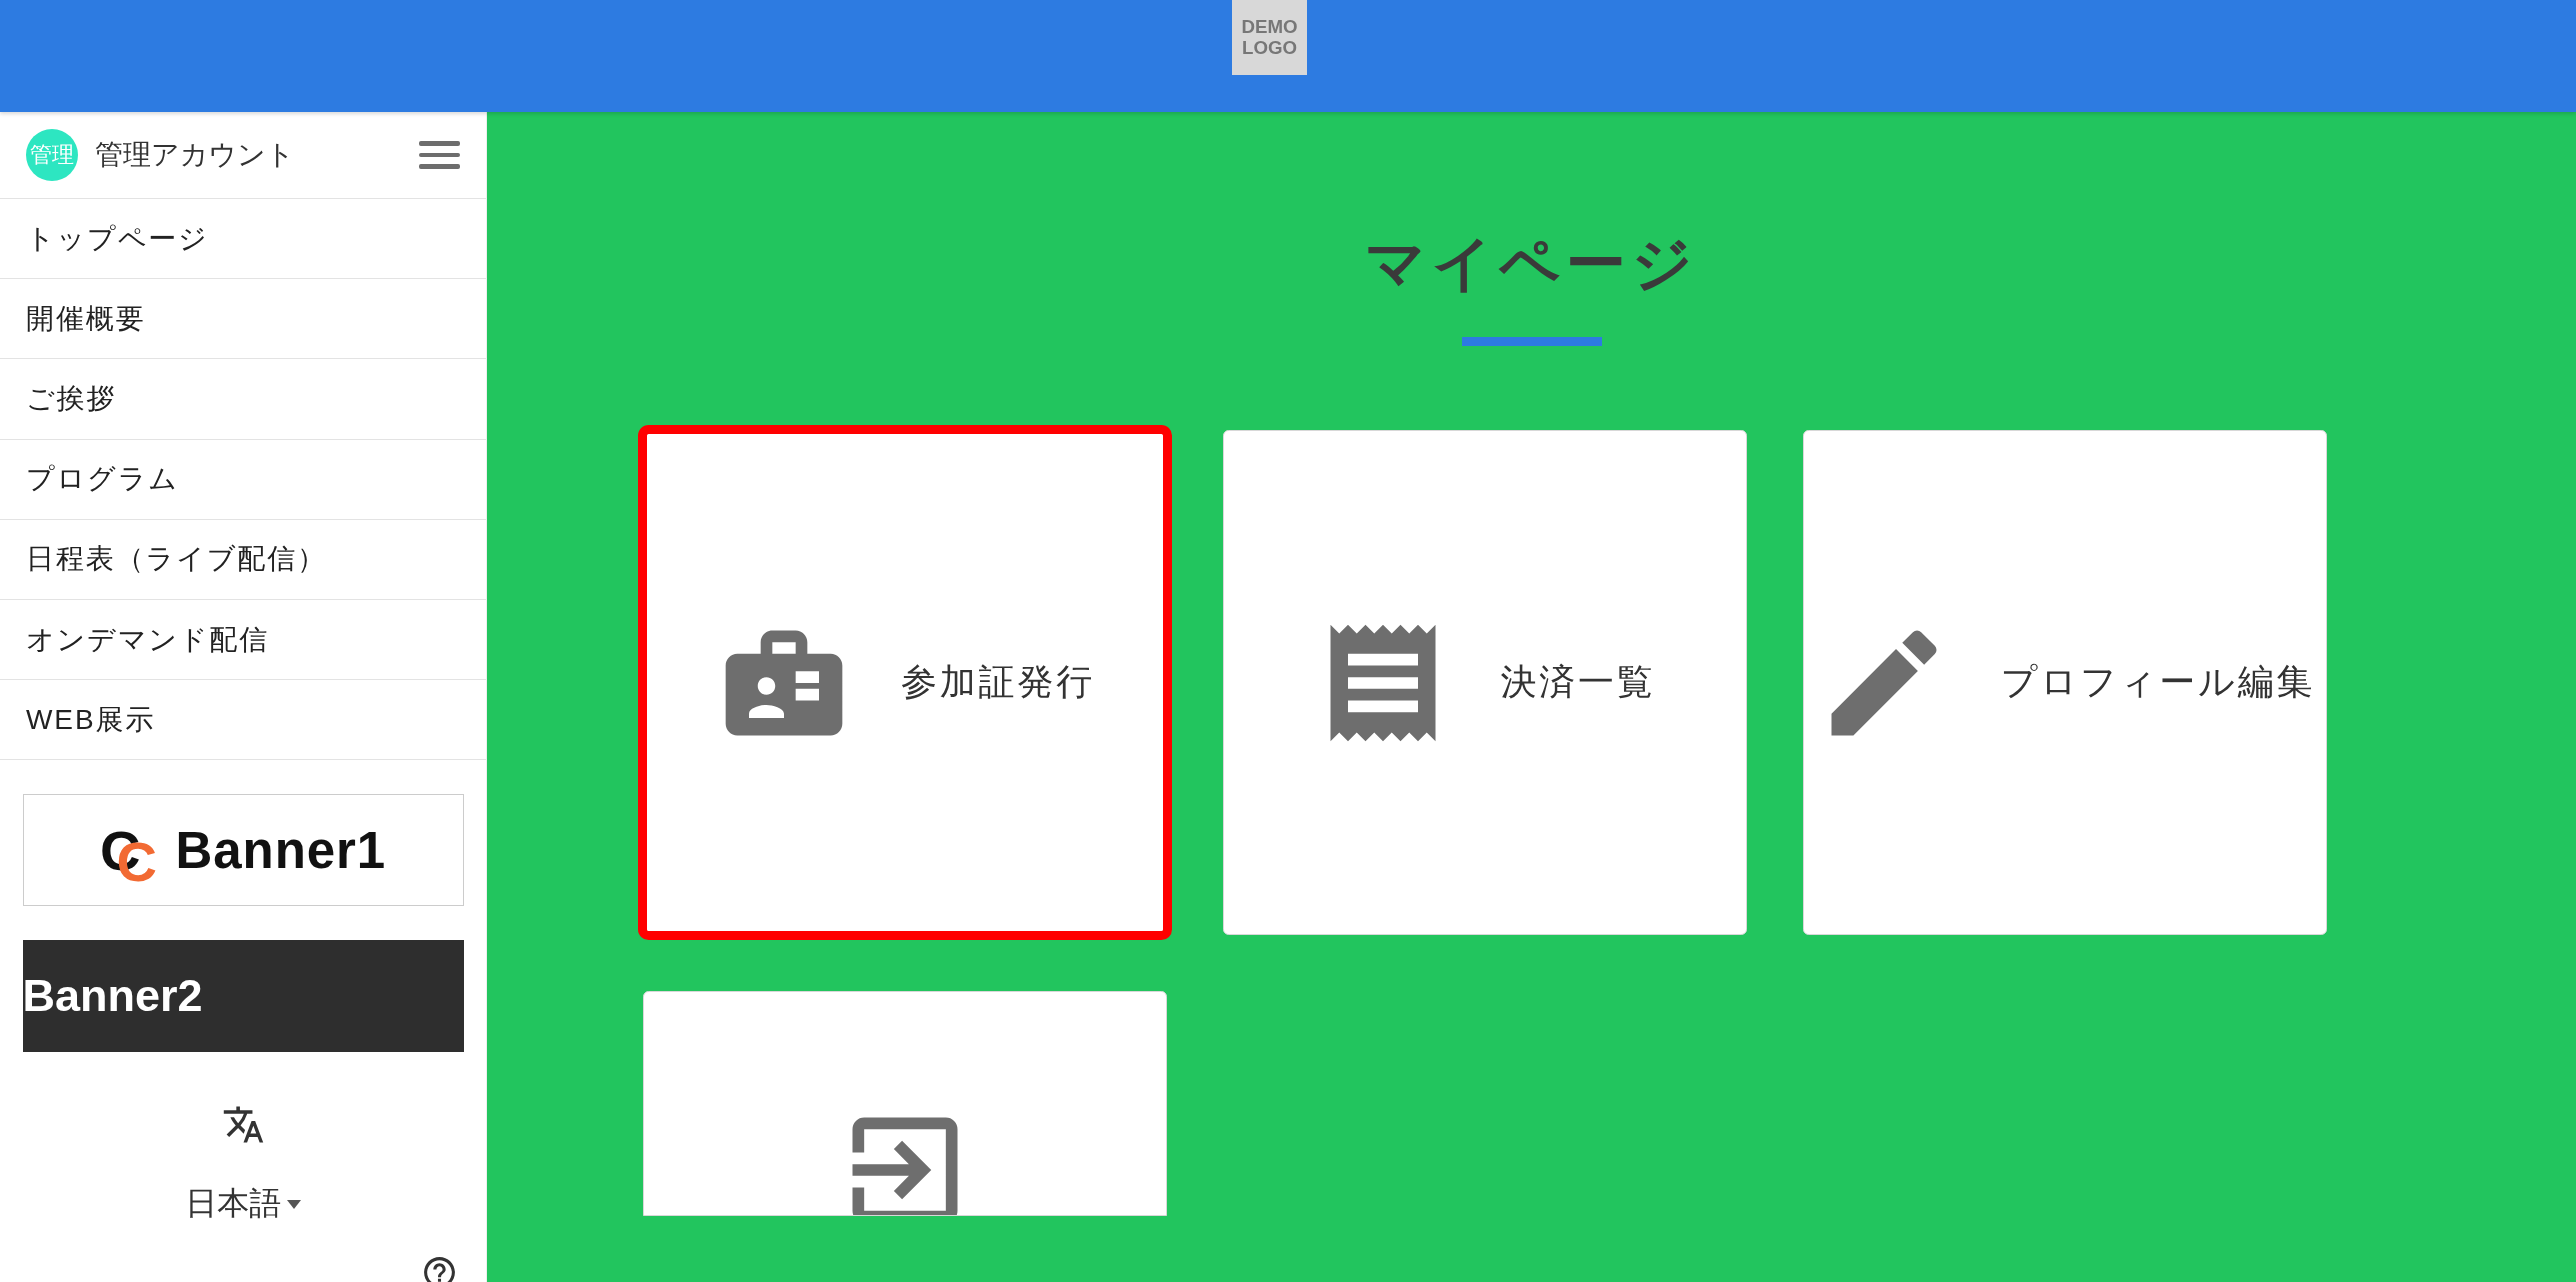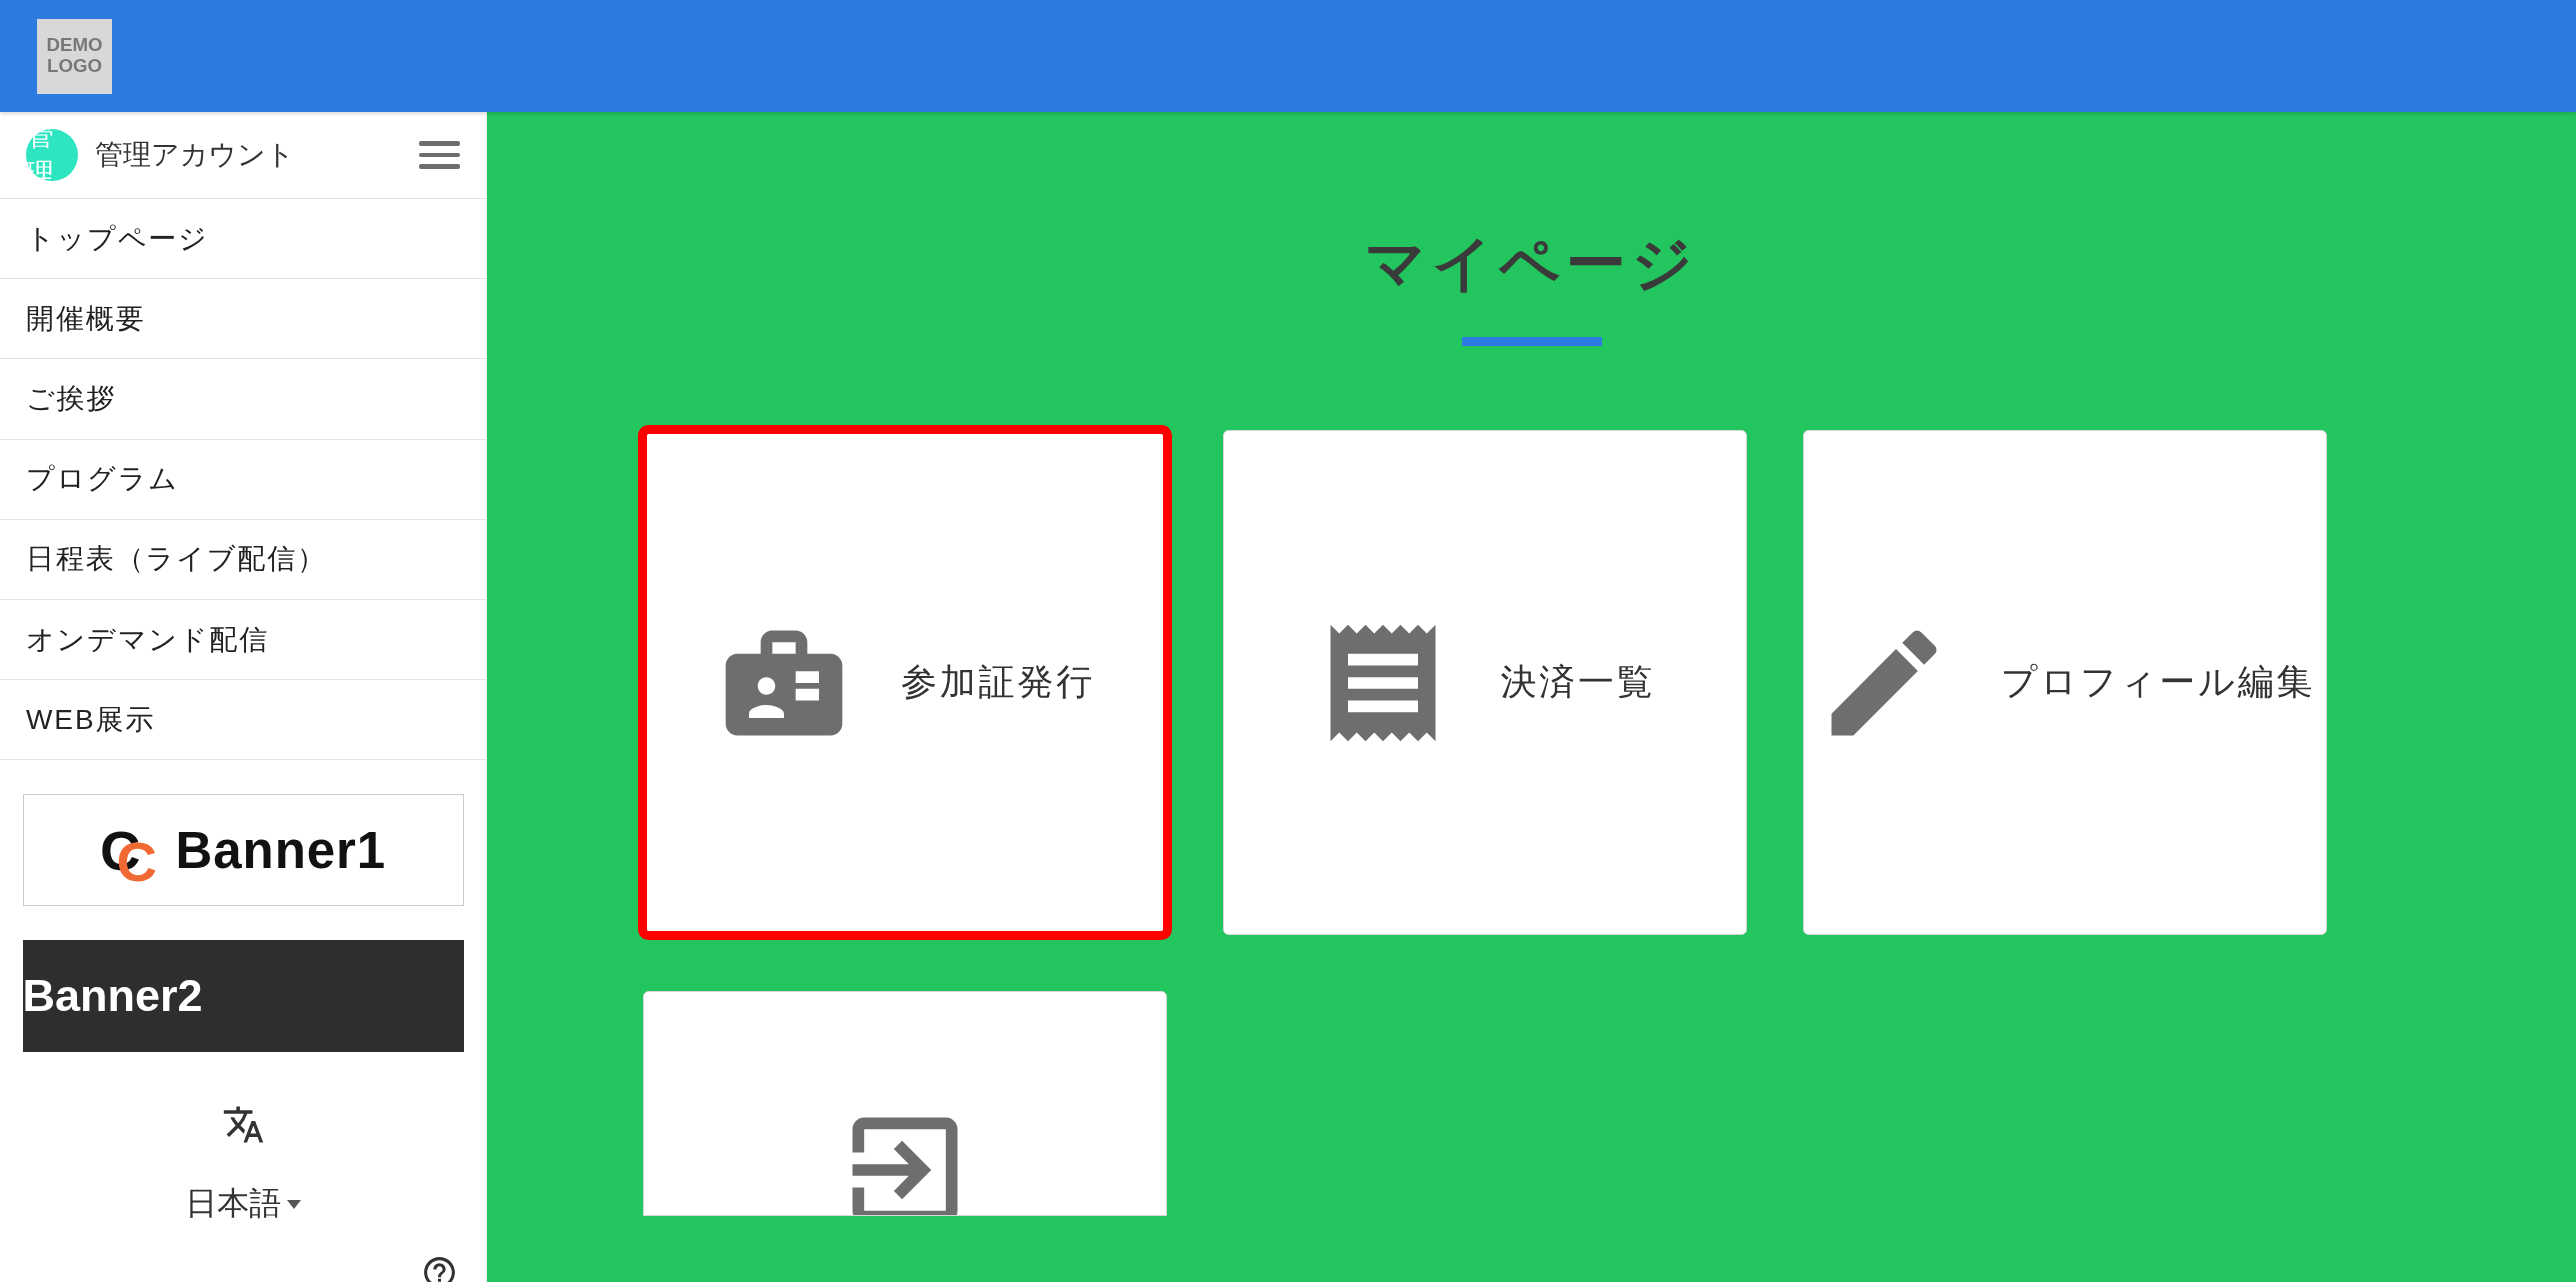--- a/index.html
+++ b/index.html
@@ -7,20 +7,21 @@
     
     .header {
       background: #2d7be1;
       height: 112px;
       display: flex;
       align-items: center;
       padding: 0 37px;
       box-shadow: 0 1.9px 3.7px rgba(0,0,0,0.15);
       position: relative;
       z-index: 10;
+      flex-direction: column;
     }
     .logo-box {
       width: 75px; height: 75px;
       background: #d8d8d8;
       display: flex; flex-direction: column;
       align-items: center; justify-content: center;
       font-size: 18.7px; font-weight: bold; color: #777;
       line-height: 1.1;
       margin-right: 37px;
     }
@@ -36,21 +37,21 @@
     }
     .user-row {
       display: flex; align-items: center;
       padding: 17px 26px;
       border-bottom: 0.9px solid #e3e3e3;
     }
     .avatar {
       width: 52px; height: 52px; border-radius: 50%;
       background: #2de6c1;
       display:flex; align-items:center; justify-content:center;
-      color:#fff; font-size:28px;
+      color:#fff; font-size:22px;
       margin-right: 17px;
     }
     .user-name { font-size: 28px; color:#333; flex:1; white-space:nowrap; }
     .hamburger { width: 41px; display:flex; flex-direction:column; gap:6.5px; cursor:pointer; }
     .hamburger span { height:4.7px; background:#6d6d6d; border-radius:1.9px; }
     
     .nav-item {
       padding: 20.6px 26px;
       font-size: 28px;
       color:#222;

